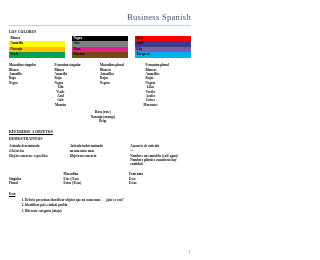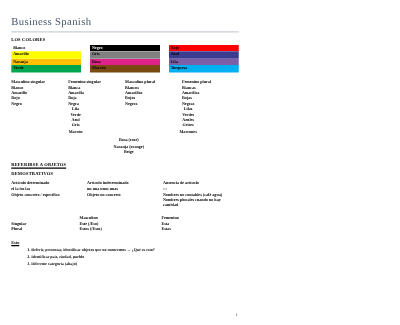--- a/index.html
+++ b/index.html
@@ -18,21 +18,21 @@
   .page {
     width: 200px;
     height: 260px;
     box-sizing: border-box;
     padding: 12px 9px 6px 9px;
     position: relative;
   }
 
   
   .doc-title {
-    text-align: left;
+    text-align: right;
     font-size: 8.5px;
     color: #44546a;
     letter-spacing: 0.3px;
     padding-bottom: 2px;
   }
   .title-rule {
     border-bottom: 0.6px solid #c9cfd8;
     margin: 1px 0 4px 0;
   }
 

